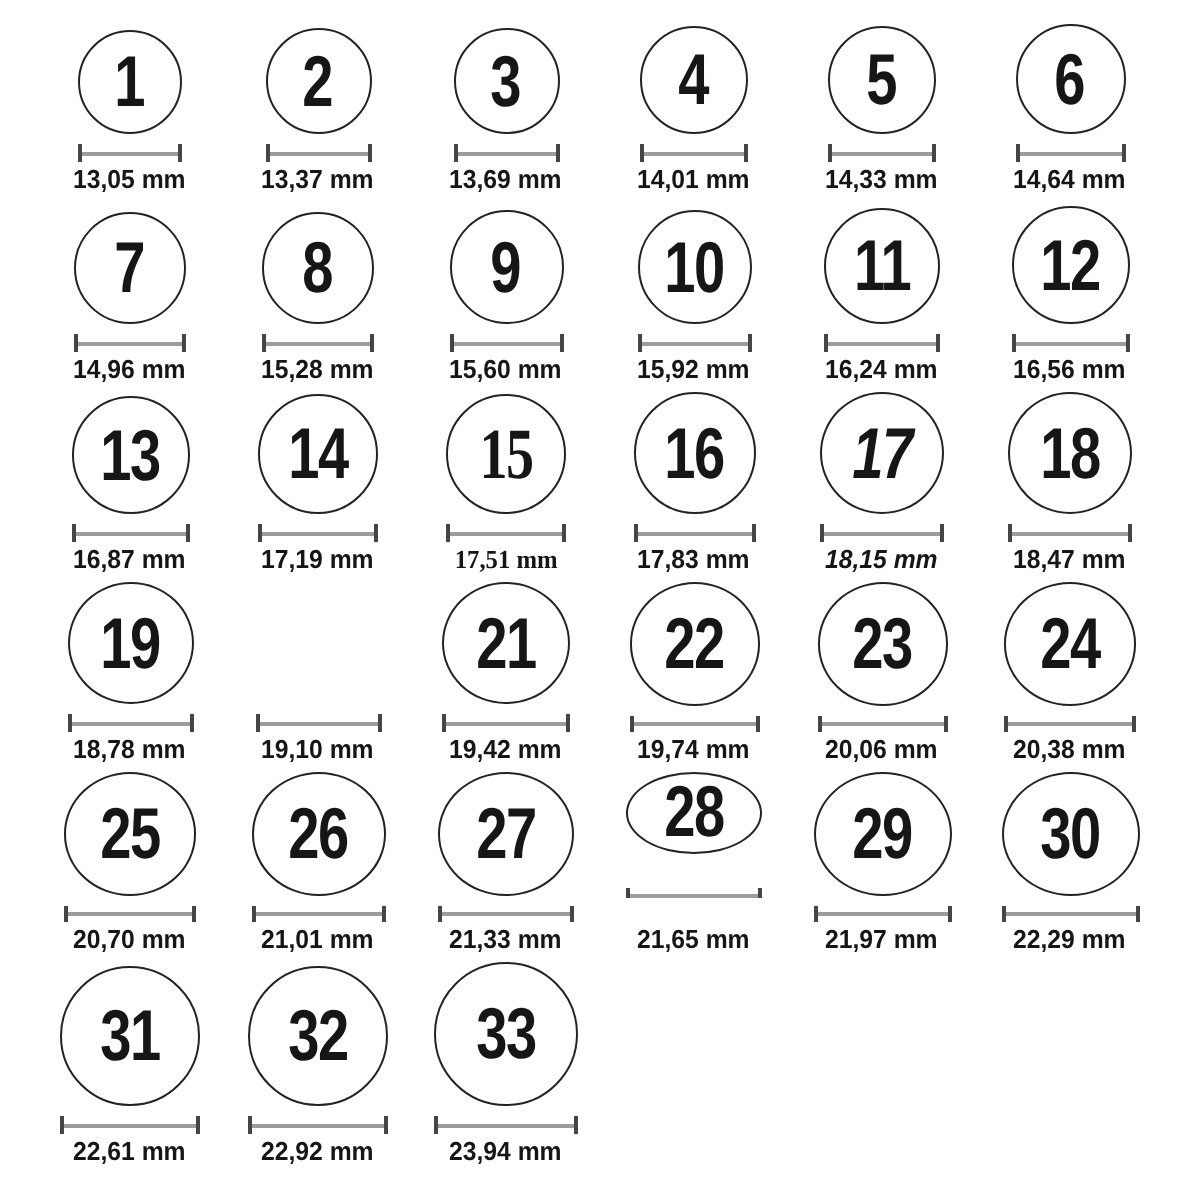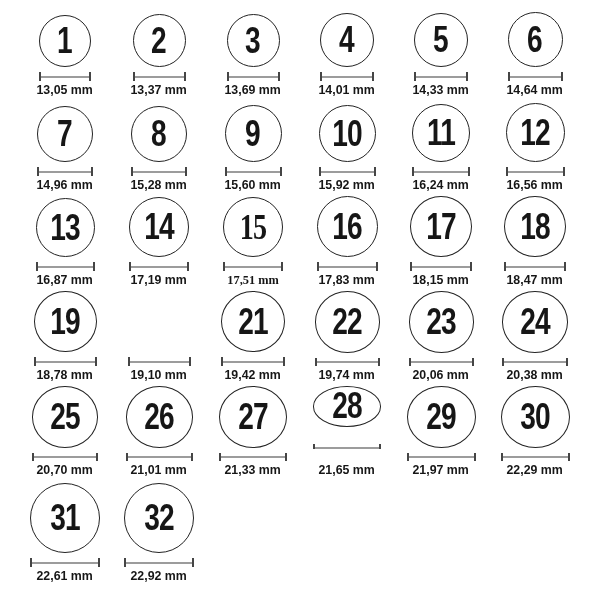--- a/index.html
+++ b/index.html
@@ -211,21 +211,21 @@
   </div>
     <div class="cell" style="height: 95px;">
     <div class="ring" style="width: 61px; height: 61px;">
       <span class="ring-number">16</span>
     </div>
     <div class="measure" style="width: 61px;">
       <div class="bar"></div>
     </div>
     <span class="mm-label">17,83 mm</span>
   </div>
-    <div class="cell" style="height: 95px;">
+    <div class="cell" style="height: 95px; font-style: italic;">
     <div class="ring" style="width: 62px; height: 62px;">
       <span class="ring-number">17</span>
     </div>
     <div class="measure" style="width: 62px;">
       <div class="bar"></div>
     </div>
     <span class="mm-label">18,15 mm</span>
   </div>
     <div class="cell" style="height: 95px;">
     <div class="ring" style="width: 62px; height: 62px;">
@@ -352,13 +352,22 @@
   </div>
     <div class="cell" style="height: 106px;">
     <div class="ring" style="width: 70px; height: 70px;">
       <span class="ring-number">32</span>
     </div>
     <div class="measure" style="width: 70px;">
       <div class="bar"></div>
     </div>
     <span class="mm-label">22,92 mm</span>
   </div>
+    <div class="cell" style="height: 106px;">
+    <div class="ring" style="width: 72px; height: 72px;">
+      <span class="ring-number">33</span>
+    </div>
+    <div class="measure" style="width: 72px;">
+      <div class="bar"></div>
+    </div>
+    <span class="mm-label">23,94 mm</span>
+  </div>
   </div>
 
 </body></html>

